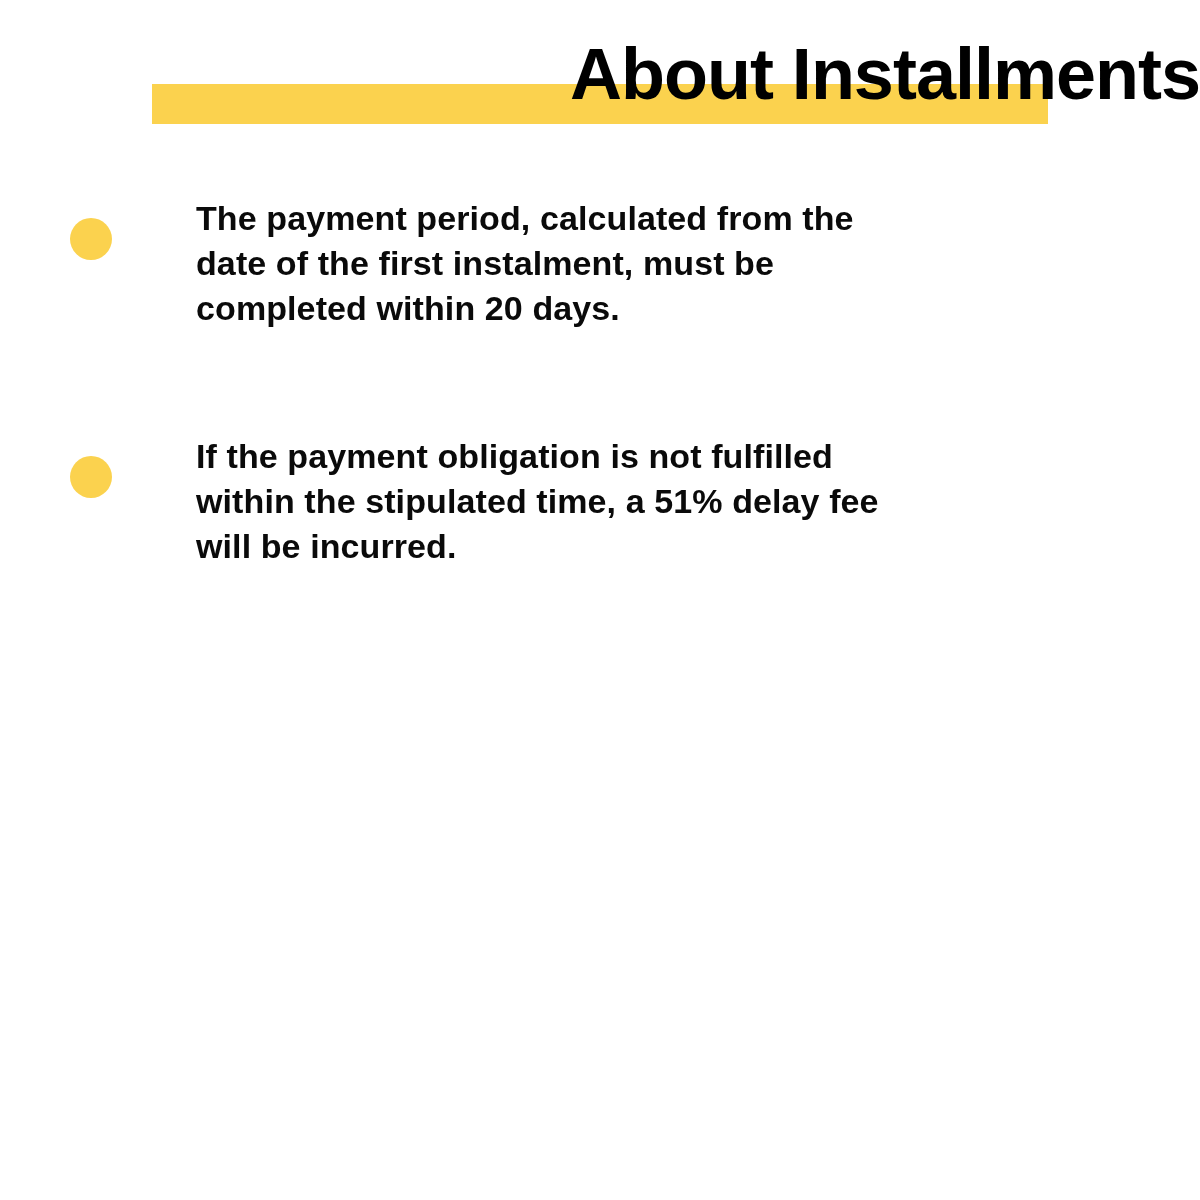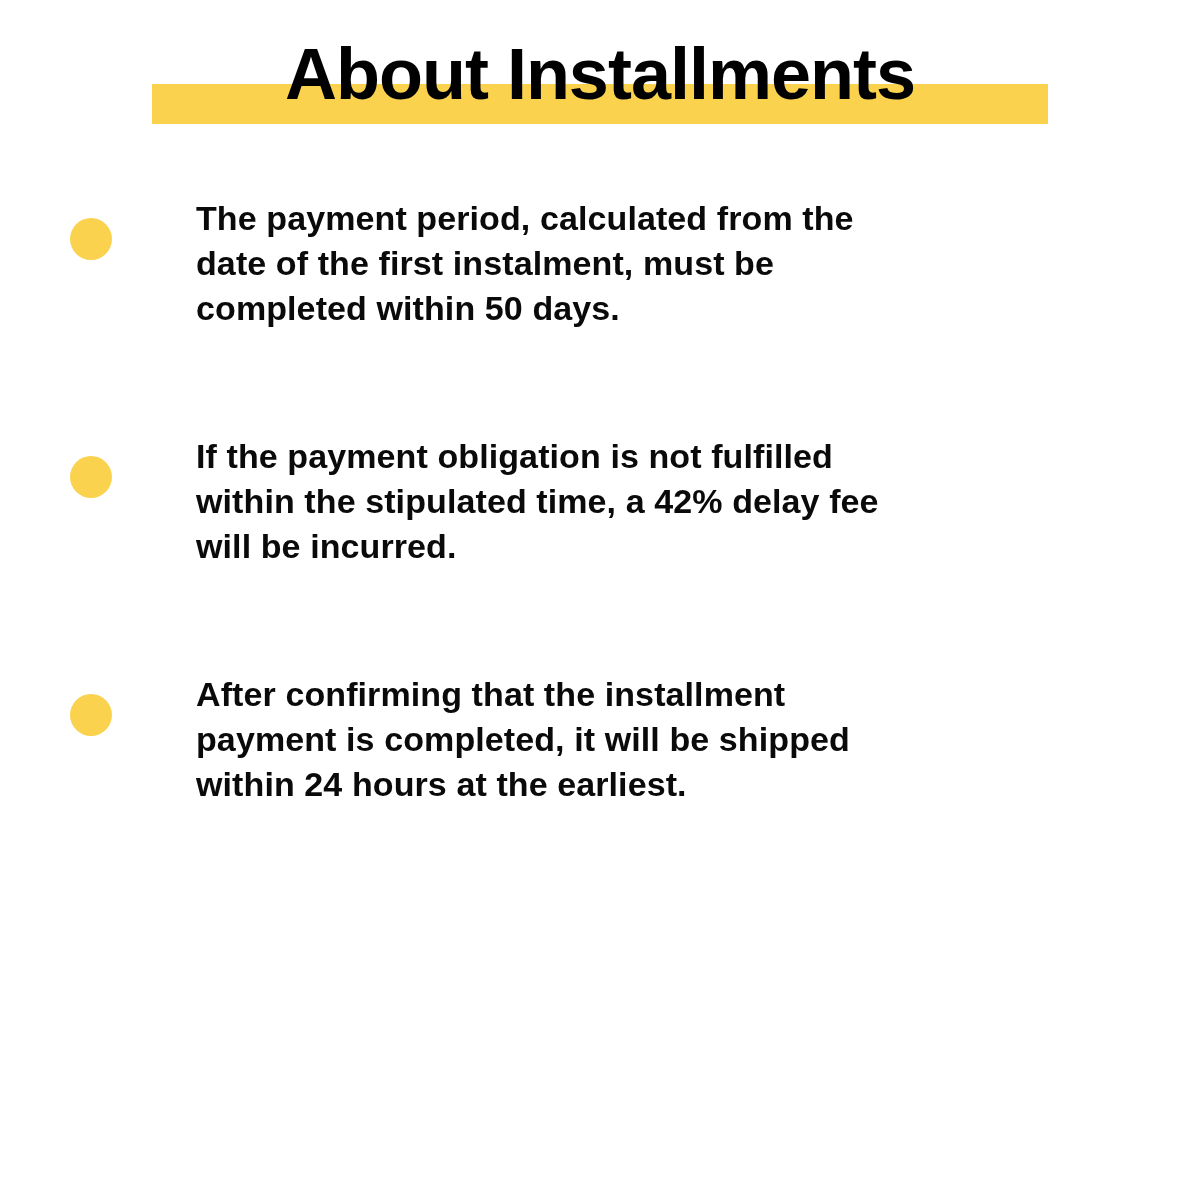--- a/index.html
+++ b/index.html
@@ -18,21 +18,21 @@
     width: 1200px;
     height: 1200px;
     box-sizing: border-box;
   }
 
   
   .title-block {
     position: relative;
     margin: 0;
     padding-top: 38px;
-    text-align: center;
+    text-align: right;
     height: 110px;
   }
   .title-highlight {
     position: absolute;
     left: 152px;
     top: 84px;
     width: 896px;
     height: 40px;
     background: #F9D council;
     background: #FAD košice;
@@ -95,29 +95,23 @@
   <div class="title-block">
     <div class="title-highlight"></div>
     <div class="title-text">About Installments</div>
   </div>
 
   <ul class="bullet-list">
     <li class="bullet-item">
       <span class="bullet-dot"></span>
       <span class="bullet-text">The payment period, calculated from the
 date of the first instalment, must be
-completed within 50 days.</span>
+completed within 20 days.</span>
     </li>
     <li class="bullet-item">
       <span class="bullet-dot"></span>
       <span class="bullet-text">If the payment obligation is not fulfilled
-within the stipulated time, a 42% delay fee
+within the stipulated time, a 51% delay fee
 will be incurred.</span>
-    </li>
-    <li class="bullet-item">
-      <span class="bullet-dot"></span>
-      <span class="bullet-text">After confirming that the installment
-payment is completed, it will be shipped
-within 24 hours at the earliest.</span>
     </li>
   </ul>
 
 </div>
 
 </body></html>

